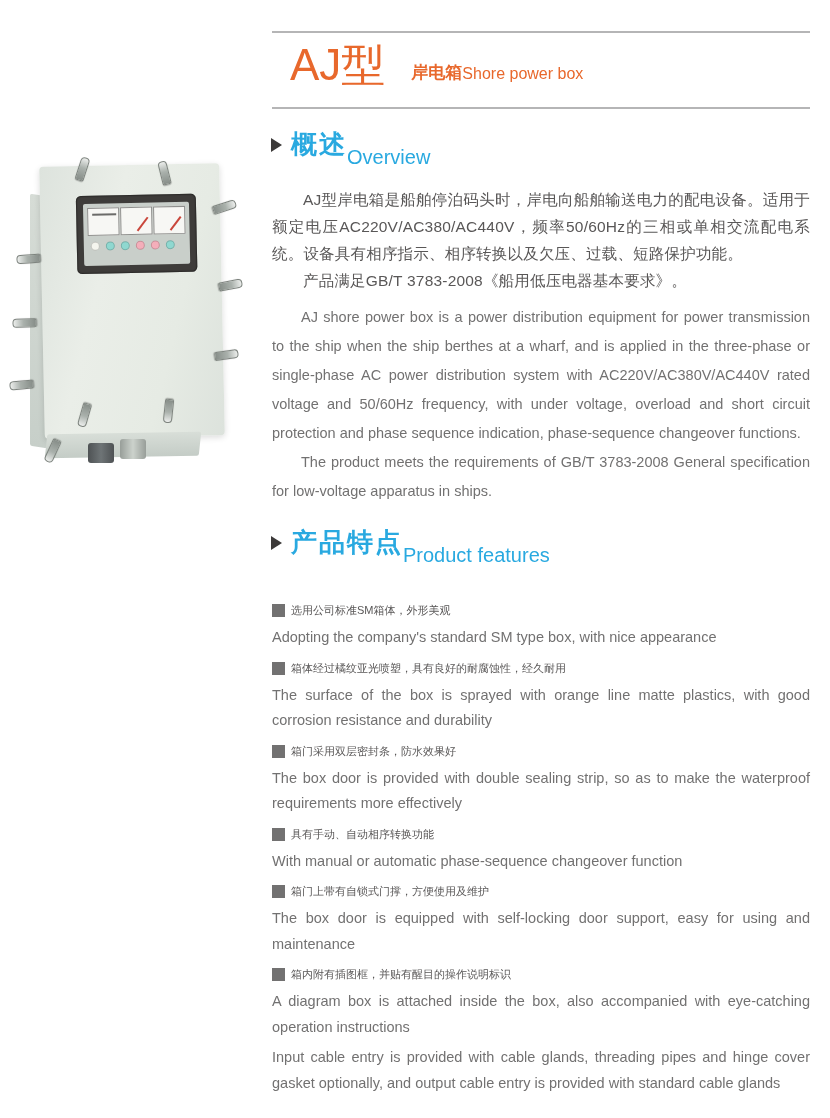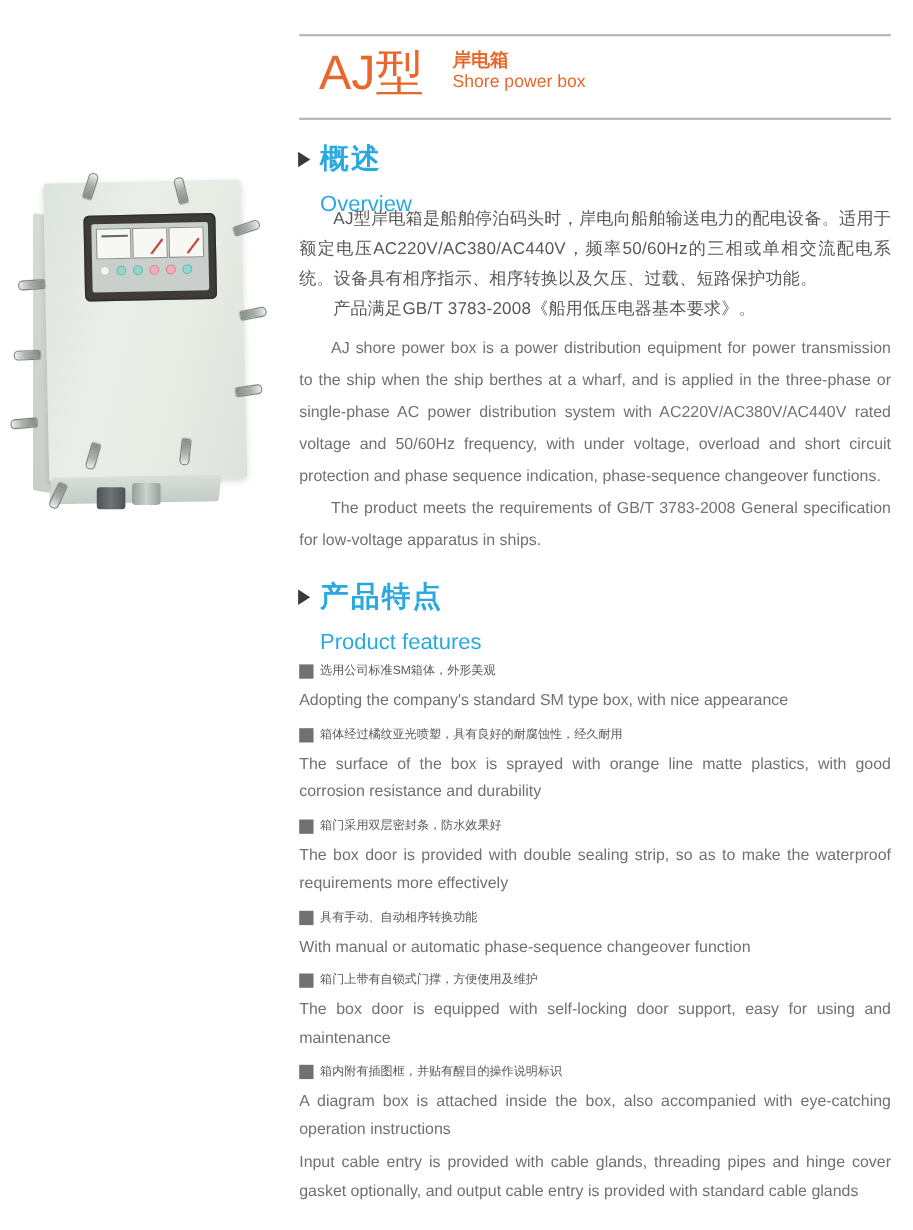--- a/index.html
+++ b/index.html
@@ -12,30 +12,30 @@
   .page { position:relative; width:830px; height:1118px; overflow:hidden; background:#fff; }
 
   
   .rule { position:absolute; left:272px; width:538px; height:2px; background:var(--divider,#b5b5b6); }
   .rule-top { top:31px; }
   .rule-bottom { top:107px; }
 
   
   .title-block { position:absolute; left:274px; top:44px; display:flex; align-items:flex-end; gap:26px; color:var(--accent-orange,#e8682c);margin-left:16px; }
   .title-model { font-size:44px; line-height:0.95; font-weight:400; }
-  .title-stack { display:flex; flex-direction:column; padding-bottom:3px; }
+  .title-stack { display:flex; flex-direction:row; padding-bottom:3px;align-items:flex-end; }
   .title-cn { font-size:17px; font-weight:bold; line-height:1.25; }
   .title-en { font-size:16px; line-height:1.2; }
 
   
   .section-header { position:absolute; left:271px; display:flex; gap:9px; }
   .sh-overview { top:130px; }
   .sh-features { top:528px; }
   .tri { width:0; height:0; border-left:11px solid #3c3a39; border-top:7px solid transparent; border-bottom:7px solid transparent; margin-top:8px; flex:none; }
-  .sh-text { display:flex; flex-direction:column; }
+  .sh-text { display:flex; }
   .sh-cn { color:var(--accent-cyan,#29a9e0); font-size:26px; font-weight:bold; letter-spacing:2px; line-height:1.1; }
   .sh-en { color:var(--accent-cyan,#29a9e0); font-size:20px; margin-top:16px; }
 
   
   .overview-cn { position:absolute; left:272px; top:186px; width:538px; font-size:15.5px; color:var(--text-dark,#595757); line-height:27px; text-align:justify; letter-spacing:0.2px; }
   .overview-cn p { text-indent:2em; }
   .overview-en { position:absolute; left:272px; top:303px; width:538px; font-size:14.5px; color:var(--text-gray,#727171); line-height:29px; text-align:justify; }
   .overview-en p { text-indent:2em; }
 
   

